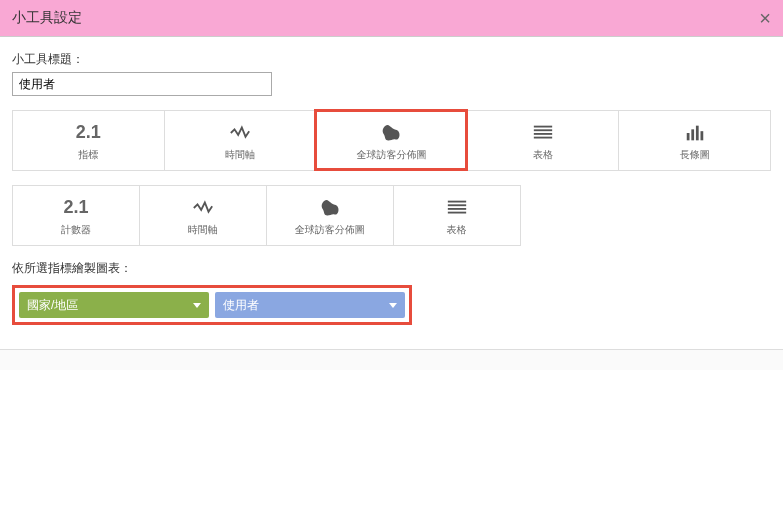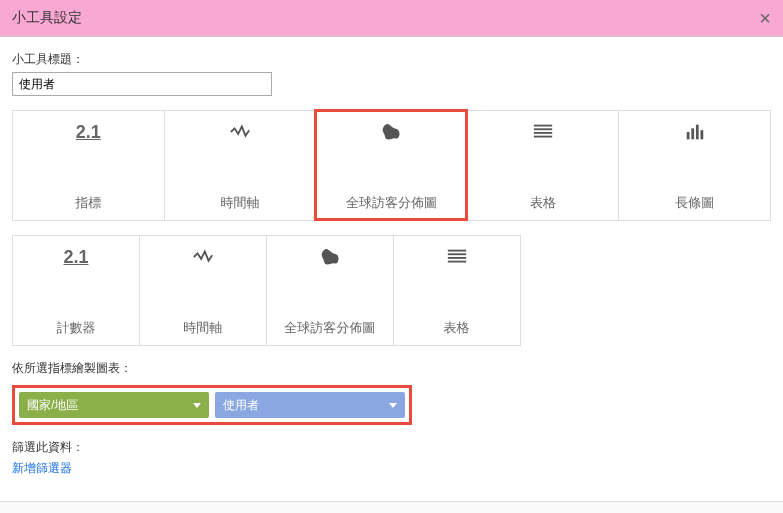--- a/index.html
+++ b/index.html
@@ -70,32 +70,30 @@
       outline-offset: -2px;
       z-index: 1;
     }
     .tile-icon {
       height: 22px;
       display: flex;
       align-items: center;
       justify-content: center;
       margin-bottom: 4px;
       color: #555;
-      text-decoration: underline;
     }
     .tile-icon svg { width: 24px; height: 22px; fill: #555; }
     .tile-icon.number {
       font-size: 18px;
       font-weight: bold;
       color: #666;
     }
     .tile-label {
-      font-size: 13px;
+      font-size: 10px;
       color: #666;
-      margin-top: 47px;
     }
     .dimmet-frame {
       display: inline-flex;
       border: 3px solid #e74c3c;
       padding: 4px;
       margin-top: 4px;
       gap: 6px;
     }
     .dropdown {
       display: flex;
@@ -245,23 +243,19 @@
         <span class="caret"></span>
       </div>
       <div class="dropdown blue">
         <span>使用者</span>
         <span class="caret"></span>
       </div>
     </div>
   </div>
 
 
-  <div class="section">
-    <div class="field-label">篩選此資料：</div>
-    <span class="link">新增篩選器</span>
-  </div>
 
 </div>
 
 <div class="dialog-footer">
   
   
 </div>
 
 </body></html>

